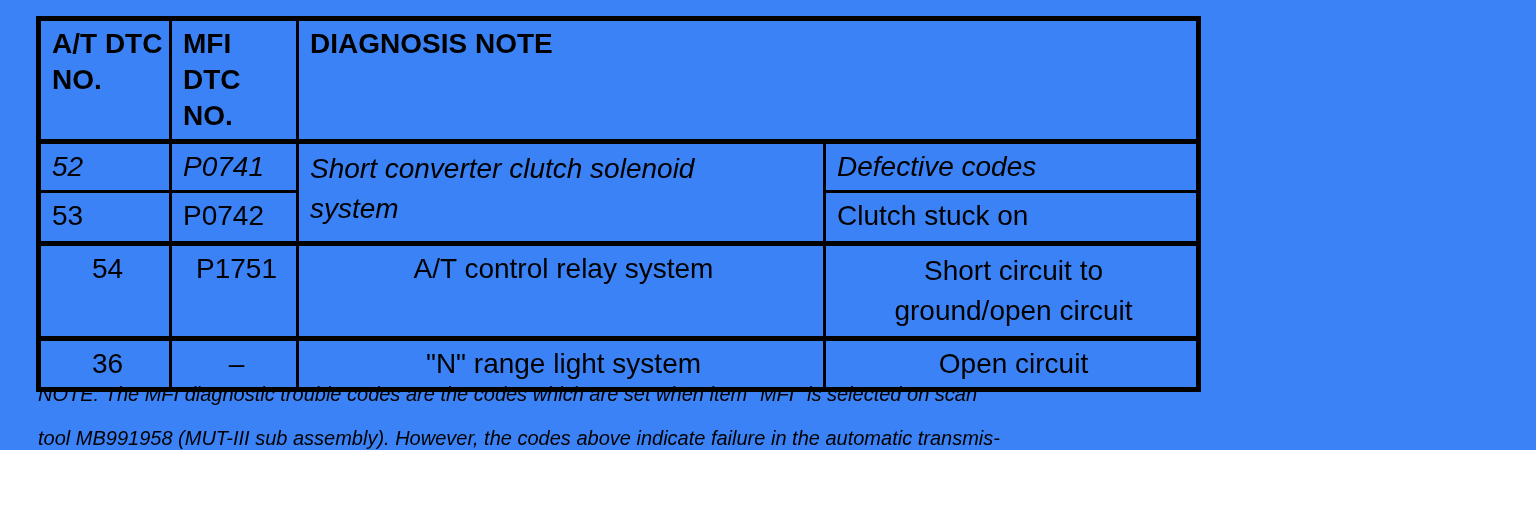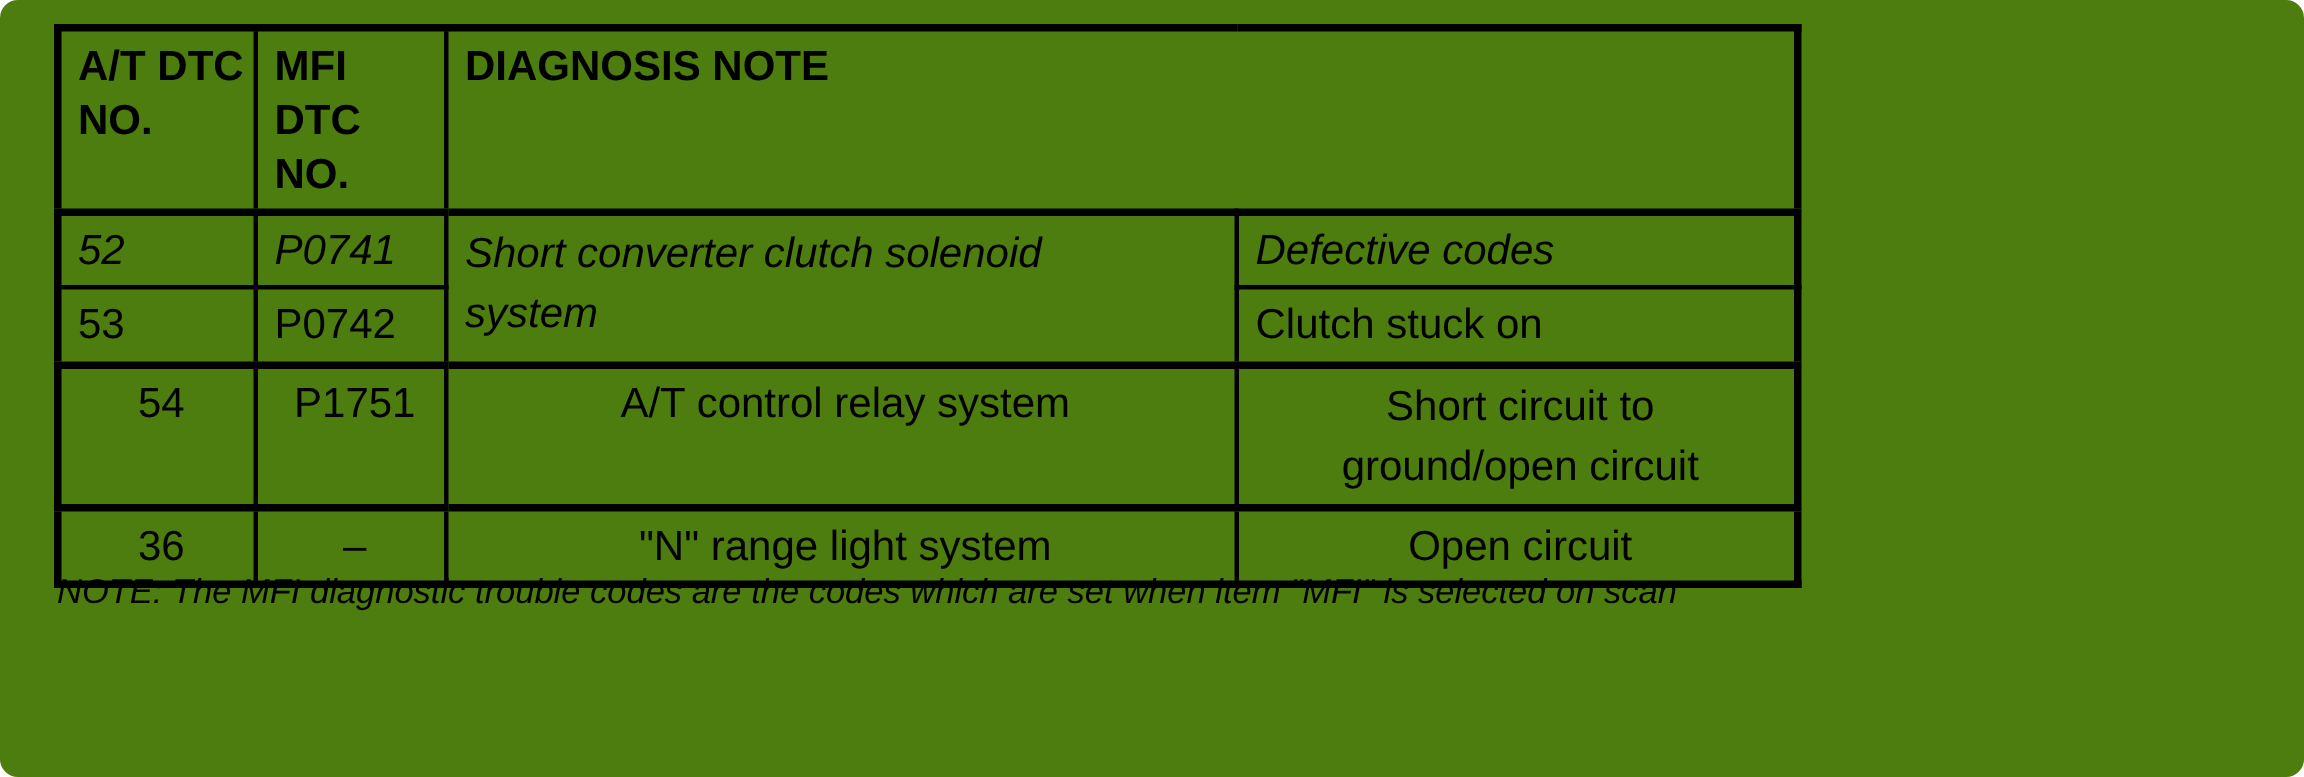--- a/index.html
+++ b/index.html
@@ -6,24 +6,23 @@
   html, body {
     margin: 0;
     padding: 0;
     background: #ffffff;
     font-family: "Liberation Sans", sans-serif;
     color: #000000;
   }
   .page {
     position: relative;
     width: 1536px;
-    height: 518px;
-    background: #4d7c0f;
+    height: 450px;
+    background: #3b82f6;
     overflow: hidden;
-    border-radius: 12px;
   }
 
   
   table.dtc-table {
     position: absolute;
     left: 36px;
     top: 16px;
     width: 1160px;
     border-collapse: collapse;
     table-layout: fixed;
@@ -55,21 +54,21 @@
 
   .cell-multiline div { line-height: 40px; }
 
   
   .note {
     position: absolute;
     left: 38px;
     top: 372px;
     width: 1496px;
     font-style: italic;
-    font-size: 23px;
+    font-size: 20px;
     line-height: 44px;
     white-space: nowrap;
   }
 </style>
 </head>
 <body>
 
 <div class="page">
 
   <table class="dtc-table">
@@ -121,15 +120,16 @@
         <td>36</td>
         <td>–</td>
         <td>"N" range light system</td>
         <td>Open circuit</td>
       </tr>
     </tbody>
   </table>
 
   <div class="note">
     <div>NOTE: The MFI diagnostic trouble codes are the codes which are set when item "MFI" is selected on scan</div>
+    <div>tool MB991958 (MUT-III sub assembly). However, the codes above indicate failure in the automatic transmis-</div>
   </div>
 
 </div>
 
 </body></html>

